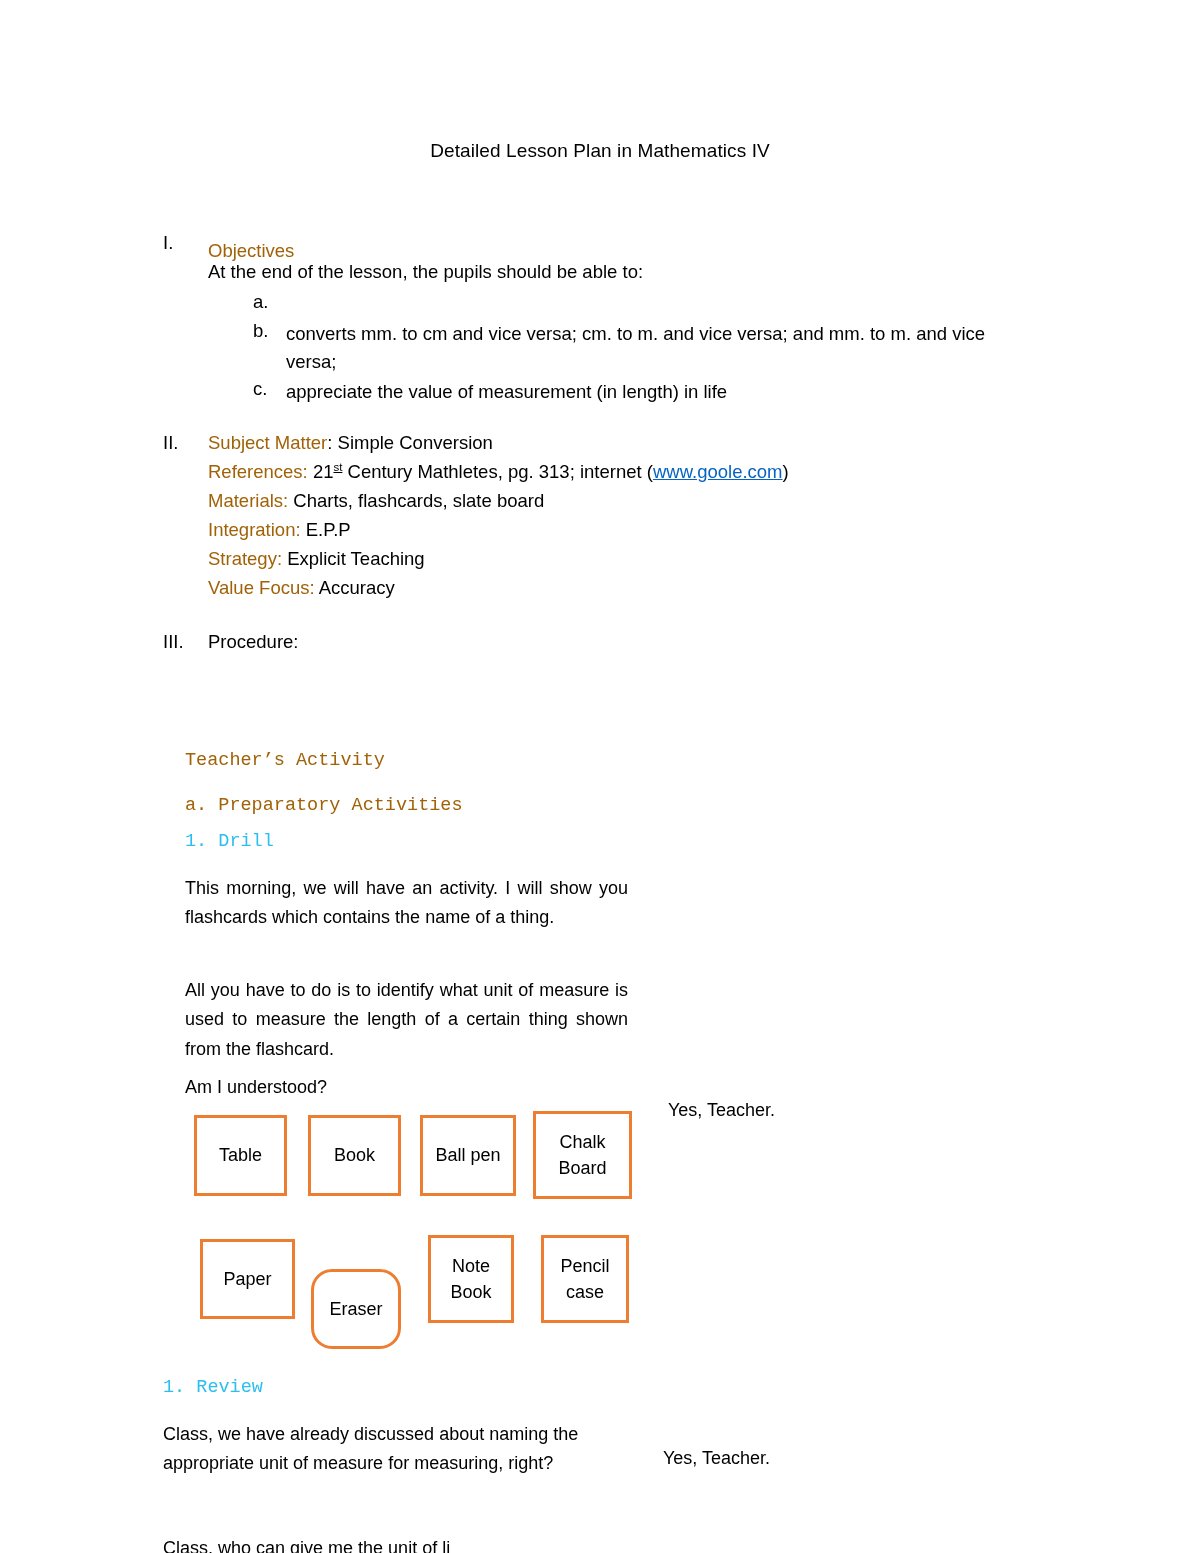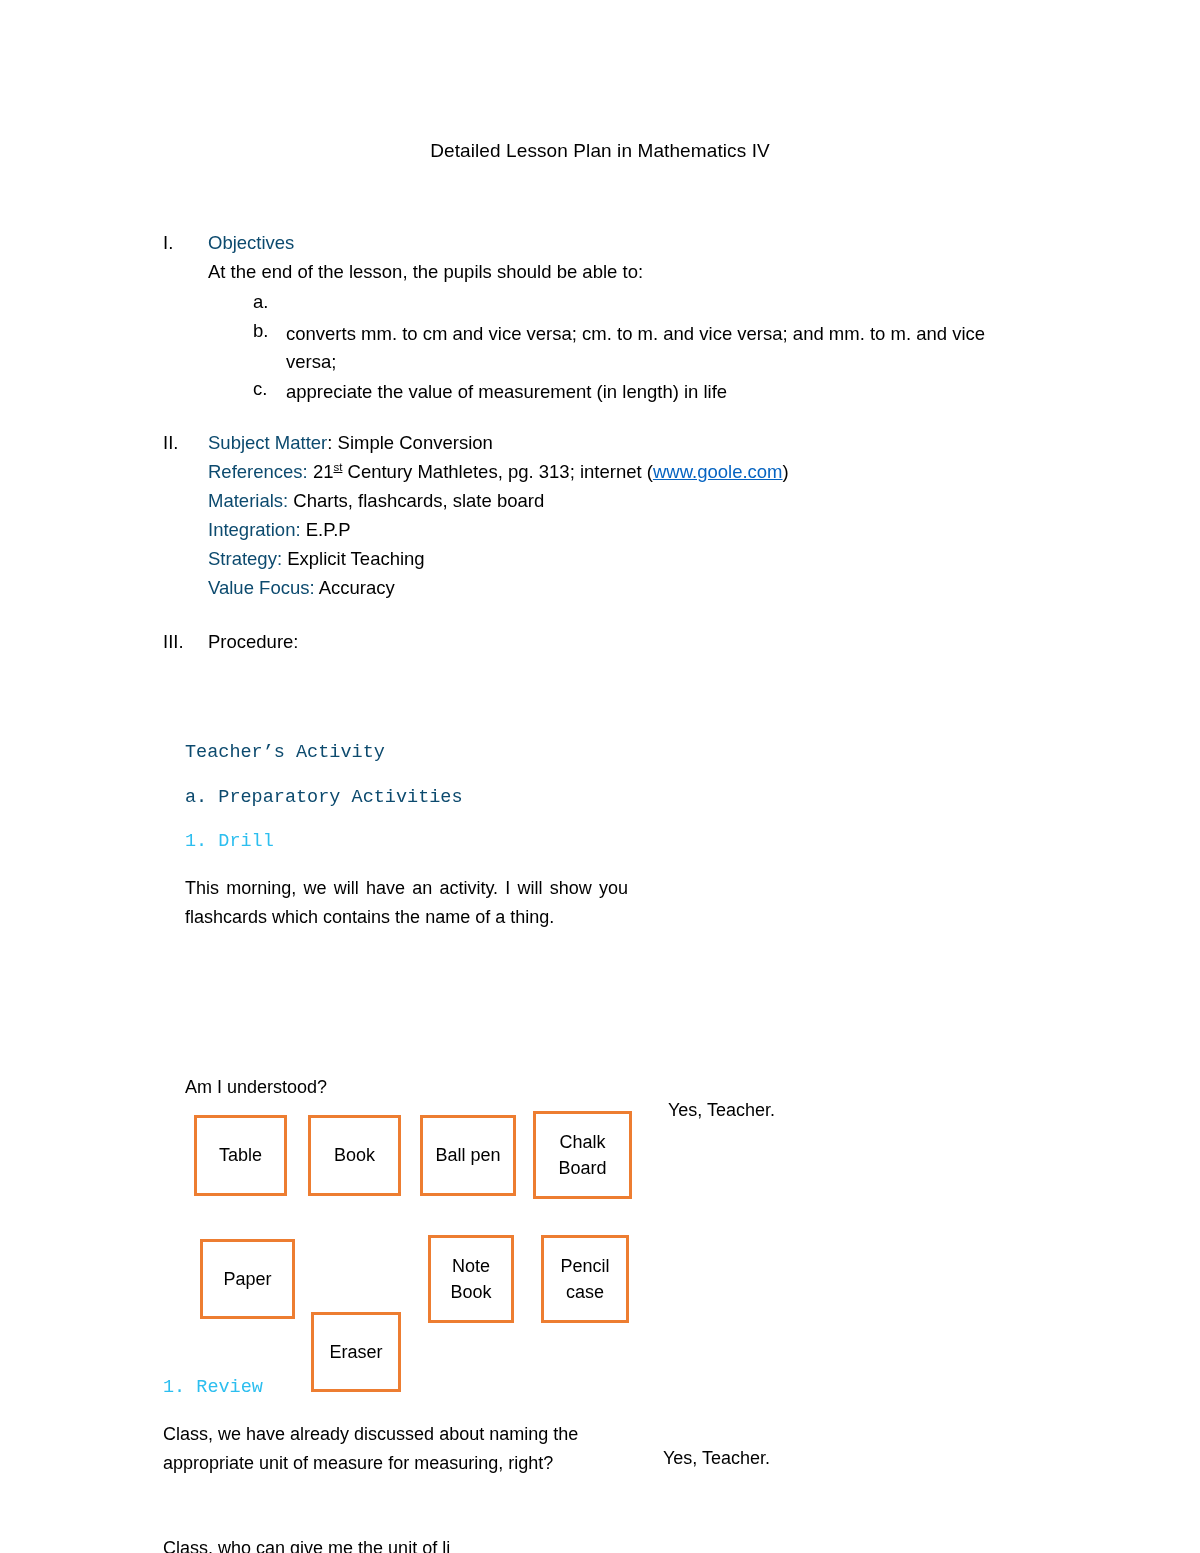--- a/index.html
+++ b/index.html
@@ -35,21 +35,21 @@
   .roman {
     position: absolute;
     left: 163px;
     font-size: 18.5px;
   }
   .roman-body {
     position: absolute;
     left: 208px;
     font-size: 18.5px;
   }
-  .red { color: #0c4a6e; }
+  .red { color: #a16207; margin-top: 8px; }
   .cyan { color: #2CBEEF; }
   .link {
     color: #0563C1;
     text-decoration: underline;
   }
   sup { font-size: 0.62em; vertical-align: super; text-decoration: underline; }
 
   
   .sub-item {
     position: absolute;
@@ -169,31 +169,32 @@
   </div>
 
   <div class="roman" style="top:631px;">III.</div>
   <div class="roman-body" style="top:631px;">Procedure:</div>
 
   <div class="heading-line red" style="top:742px; left:185px;">Teacher’s Activity</div>
   <div class="heading-line red" style="top:787px; left:185px;">a. Preparatory Activities</div>
   <div class="heading-line cyan" style="top:831px; left:185px;">1. Drill</div>
 
   <div class="para" style="top:874px;">This morning, we will have an activity. I will show you flashcards which contains the name of a thing.</div>
+  <div class="para" style="top:976px;">All you have to do is to identify what unit of measure is used to measure the length of a certain thing shown from the flashcard.</div>
 
   <div class="teacher-col" style="top:1077px;">Am I understood?</div>
   <div class="pupil-resp" style="top:1100px; left:668px;">Yes, Teacher.</div>
 
   <div class="card" style="top:1115px; left:194px; width:93px; height:81px;">Table</div>
   <div class="card" style="top:1115px; left:308px; width:93px; height:81px;">Book</div>
   <div class="card" style="top:1115px; left:420px; width:96px; height:81px;">Ball pen</div>
   <div class="card" style="top:1111px; left:533px; width:99px; height:88px; padding:0 14px;text-align:center;">Chalk Board</div>
 
   <div class="card" style="top:1239px; left:200px; width:95px; height:80px;">Paper</div>
-  <div class="card" style="top:1312px; left:311px; width:90px; height:80px;">Eraser</div>
+  <div class="card" style="top:1269px; left:311px; width:90px; height:80px;border-radius:21px;">Eraser</div>
   <div class="card" style="top:1235px; left:428px; width:86px; height:88px; padding:0 22px;">Note Book</div>
   <div class="card" style="top:1235px; left:541px; width:88px; height:88px; padding:0 3px;">Pencil case</div>
 
   <div class="heading-line cyan" style="top:1377px; left:163px;">1. Review</div>
   <div class="para-left" style="top:1420px;">Class, we have already discussed about naming the appropriate unit of measure for measuring, right?</div>
   <div class="pupil-resp" style="top:1448px; left:663px;">Yes, Teacher.</div>
 
   <div class="clipped-line" style="top:1538px; height:15px;">Class, who can give me the unit of li</div>
 
 </div>

